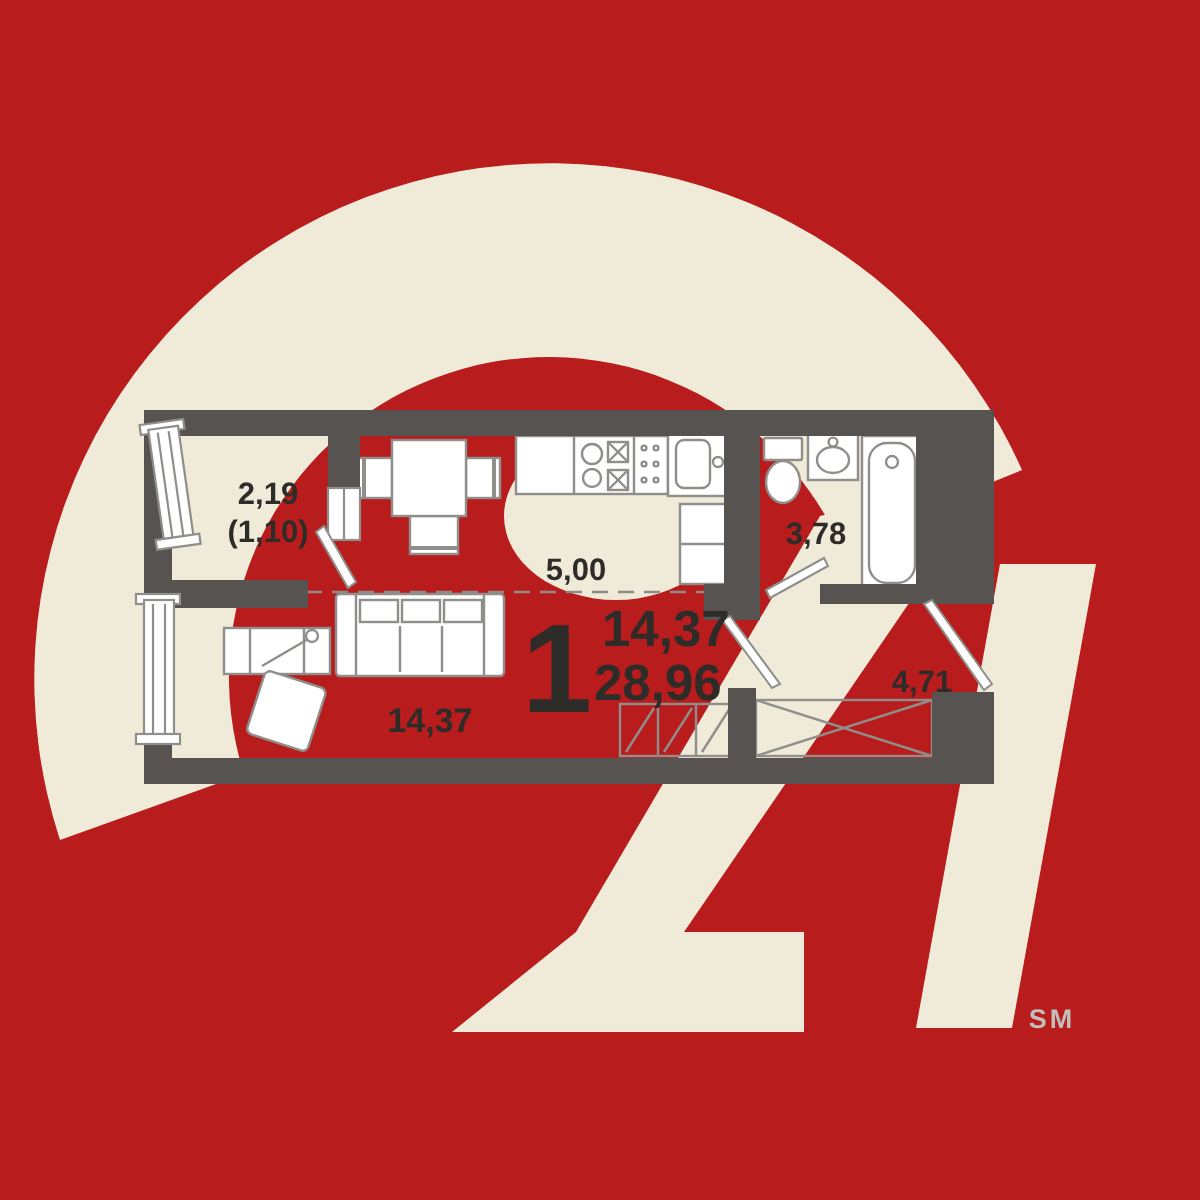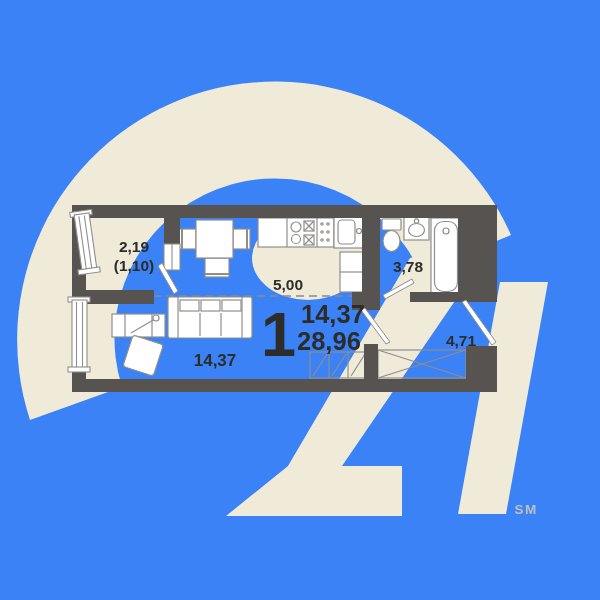--- a/index.html
+++ b/index.html
@@ -1,16 +1,16 @@
 <!DOCTYPE html>
 <html><head>
 <meta charset="utf-8">
 <style>
   html,body{margin:0;padding:0;background:#ffffff;}
-  .stage{position:relative;width:600px;height:600px;background:#3b82f6;overflow:hidden;
+  .stage{position:relative;width:600px;height:600px;background:#b91c1c;overflow:hidden;
          font-family:"Liberation Sans", sans-serif;}
   svg{position:absolute;left:0;top:0;}
   svg text{font-family:"Liberation Sans", sans-serif;font-weight:bold;}
 </style>
 </head>
 <body>
 
 <div class="stage">
 <svg width="600" height="600" viewBox="0 0 600 600">
 

